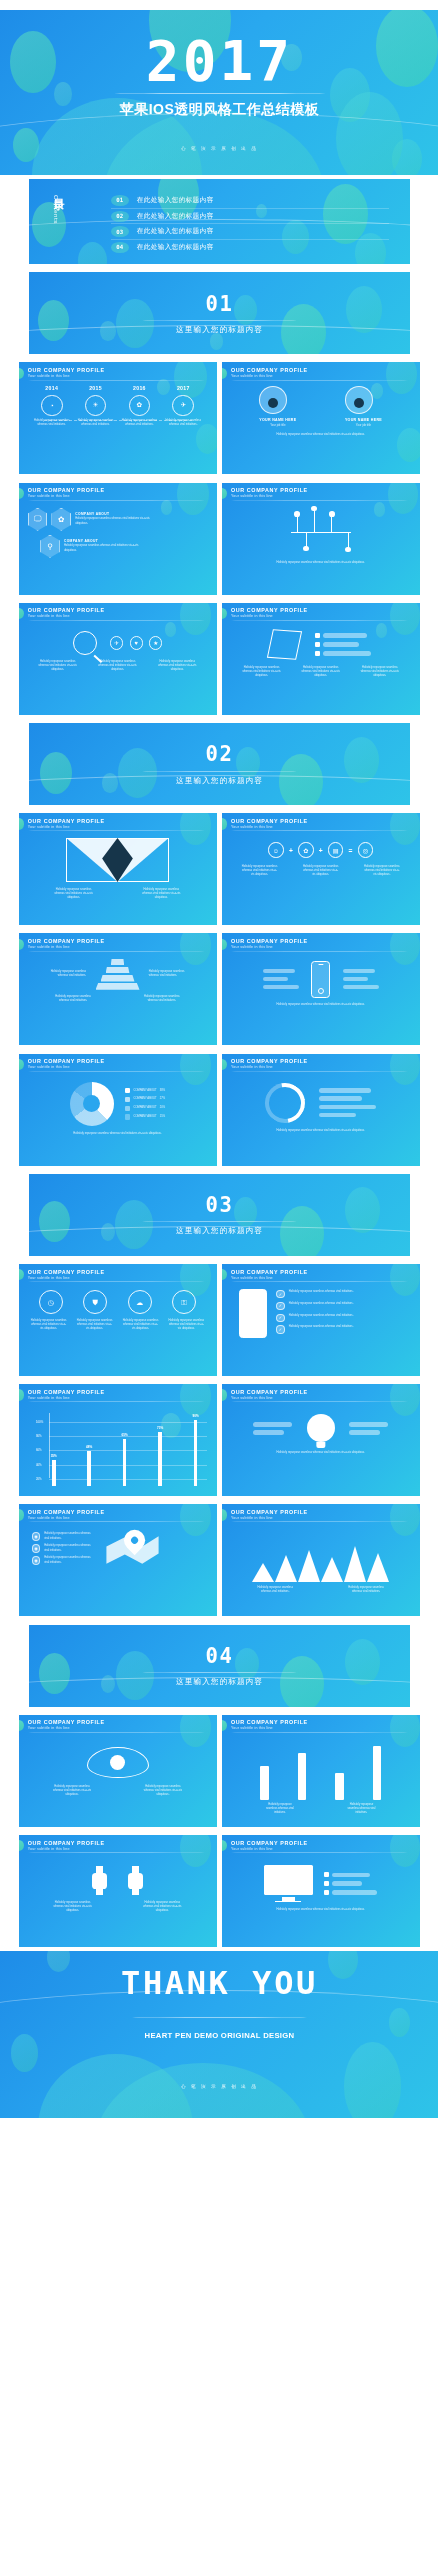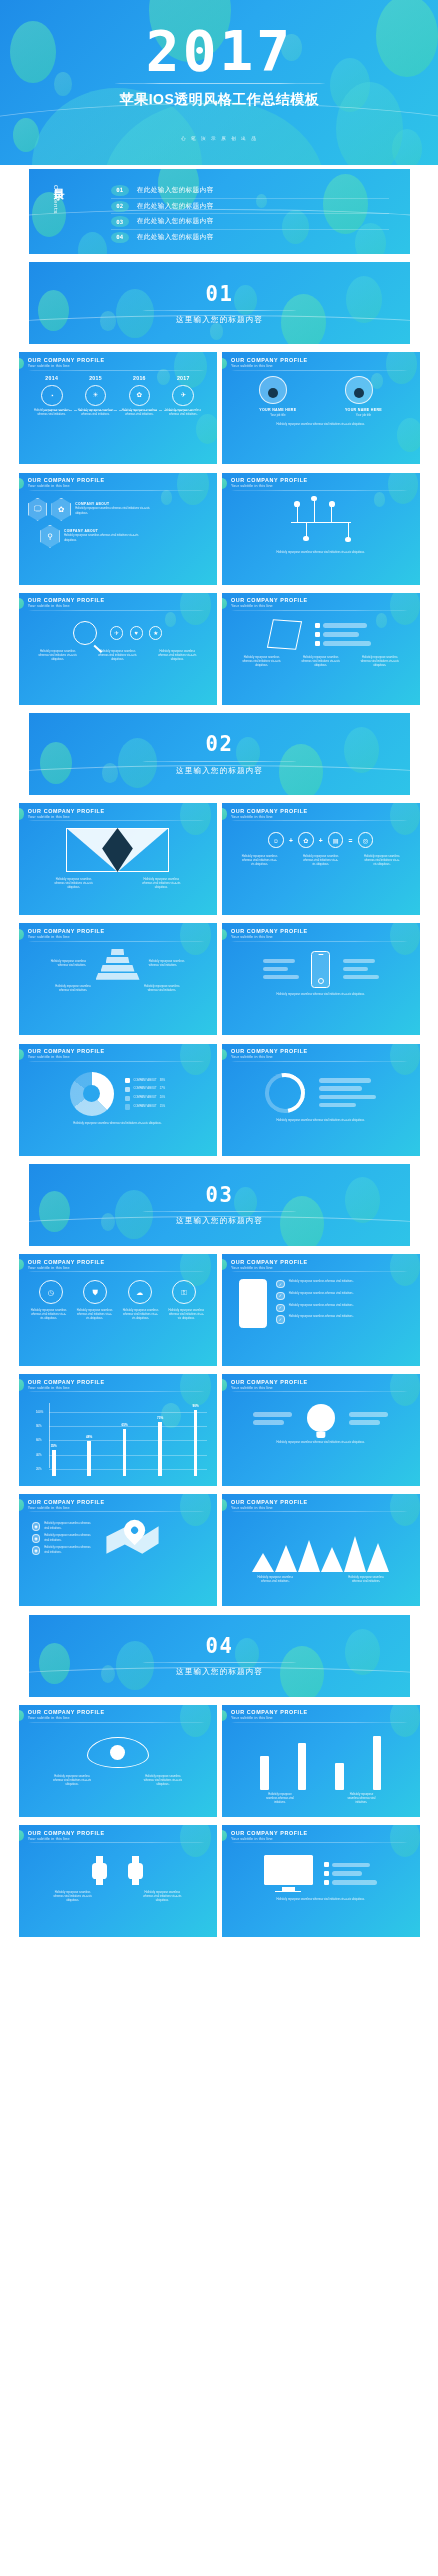--- a/index.html
+++ b/index.html
@@ -3,21 +3,21 @@
 <meta charset="utf-8">
 <style>
   * { box-sizing: border-box; margin: 0; padding: 0; }
   html, body {
     width: 439px;
     background: #ffffff;
     font-family: "Liberation Sans", sans-serif;
   }
   body { width: 439px; }
 
-  .deck { width: 439px; }
+  .deck { width: 439px; margin-top: 10px; }
 
   
   .slide {
     position: relative;
     overflow: hidden;
     background: linear-gradient(135deg, #1e8ce8 0%, #29a8ef 45%, #2ec4e8 100%);
   }
   .slide-full {  
     width: 439px;
     height: 165px;
@@ -1181,15 +1181,32 @@
                 </div>
             </div>
           </div>
           <div class="tiny" style="margin:6.2px 25px 0;">Holisticly repurpose seamless whereas viral initiatives vis-a-vis ubiquitous.</div>
         </div>
       </div>
 
     </div>
   </div>
 
+  <div class="slide slide-full thanks">
+    <div class="bub pale" style="width:23px;height:30px;left:47px;top:-9.3px;"></div>
+    <div class="bub soft" style="width:30px;height:39px;left:328px;top:-11.3px;"></div>
+    <div class="bub soft" style="width:20.6px;height:29px;left:389px;top:57px;"></div>
+    <div class="bub soft" style="width:27px;height:38px;left:11.3px;top:83px;"></div>
+    <div class="bub soft" style="width:155px;height:149px;left:38px;top:103px;"></div>
+    <div class="bub soft" style="width:216px;height:165px;left:95px;top:112px;"></div>
+    <div class="bub soft" style="width:57px;height:88px;left:344px;top:91px;"></div>
+    <div class="arc" style="top:39px;height:66%;"></div>
+
+    <div class="thx-center">
+      <div class="thx-big">THANK YOU</div>
+      <div class="thx-rule"></div>
+      <div class="thx-sub">HEART PEN DEMO ORIGINAL DESIGN</div>
+      <div class="thx-cn">心 笔 演 示 原 创 出 品</div>
+    </div>
+  </div>
 
 </div>
 
 
 </body></html>

